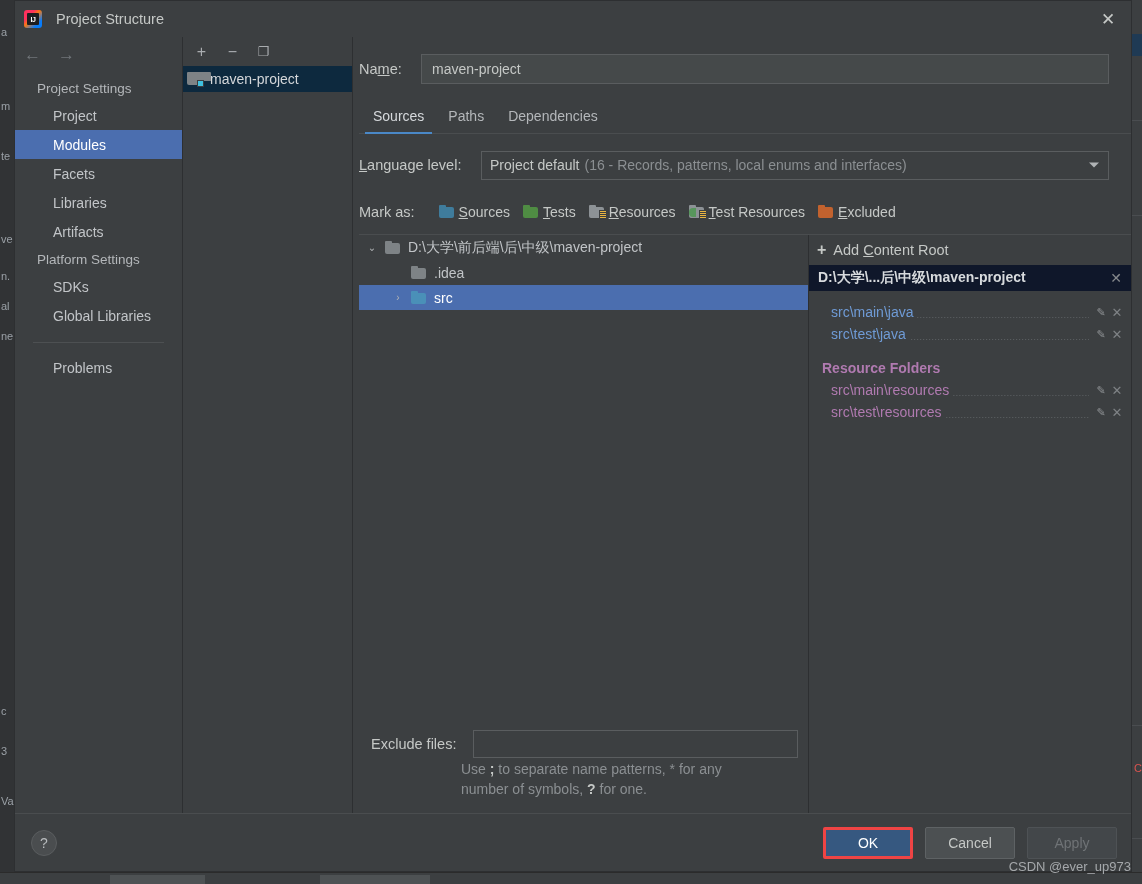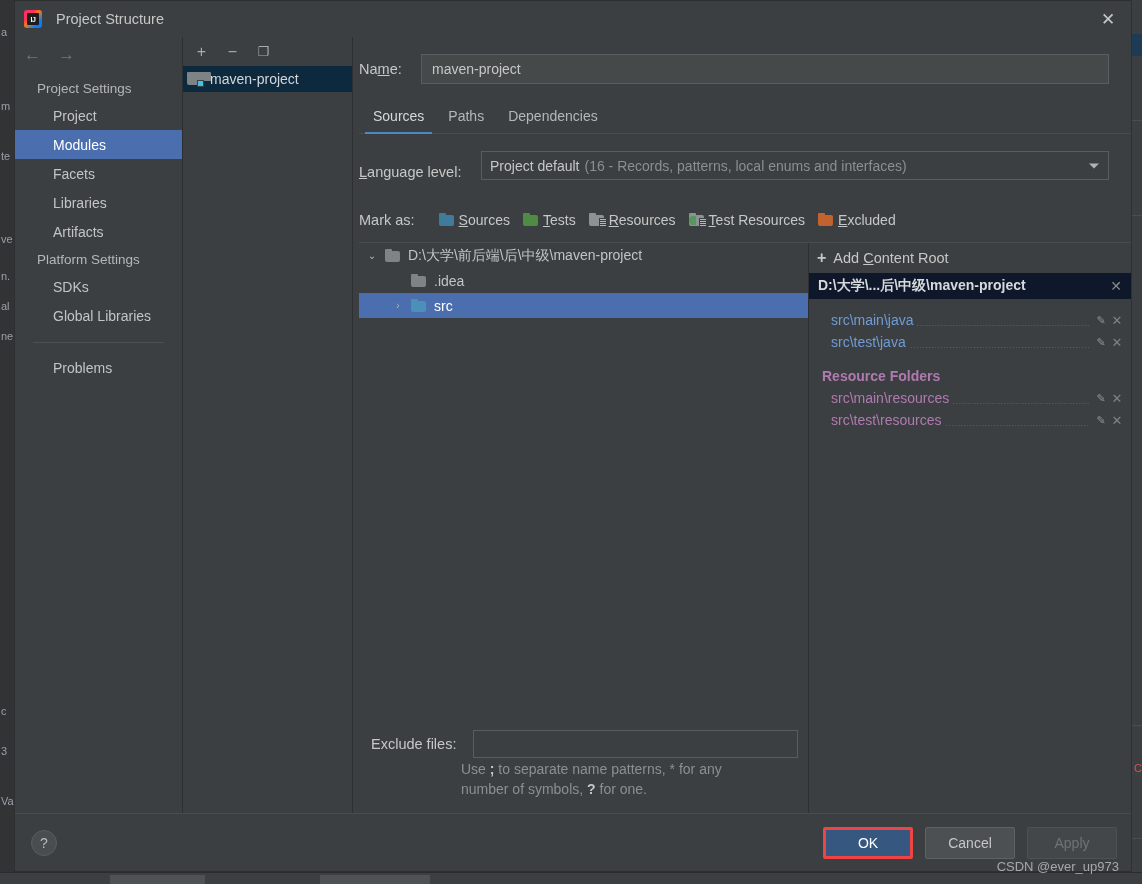--- a/index.html
+++ b/index.html
@@ -127,21 +127,21 @@
   .tab {
     padding: 0 12px 9px 12px; color: #b4b7ba; font-size: 14px;
     position: relative;
   }
   .tab.active { color: #d6d9dc; }
   .tab.active::after {
     content: ""; position: absolute; left: 4px; right: 4px; bottom: -1px;
     height: 2px; background: #4a88c7;
   }
 
-  .lang-row { display: flex; align-items: flex-end; margin: 16px 22px 12px 6px; height: 30px; flex: none; }
+  .lang-row { display: flex; align-items: center; margin: 16px 22px 4px 6px; height: 30px; flex: none; }
   .lang-label { color: #c5c8c6; font-size: 14.5px; width: 122px; }
   .lang-combo {
     flex: 1; height: 29px; background: #3c3f41; border: 1px solid #5a5d5f;
     display: flex; align-items: center; padding: 0 8px; position: relative;
   }
   .lang-main { color: #c5c8c6; font-size: 14px; }
   .lang-sub { color: #8b8f92; font-size: 14px; margin-left: 5px; }
   .combo-arrow {
     position: absolute; right: 9px; top: 50%; transform: translateY(-50%);
     width: 0; height: 0; border-left: 5px solid transparent;
@@ -226,21 +226,21 @@
   }
   .btns { margin-left: auto; display: flex; gap: 12px; }
   .btn {
     min-width: 90px; height: 32px; display: flex; align-items: center; justify-content: center;
     font-size: 14px; border-radius: 2px; padding: 0 16px;
   }
   .btn.primary { background: #365880; border: 3px solid #ef4444; color: #ffffff; }
   .btn.normal { background: #4c5052; border: 1px solid #5e6264; color: #c5c8c6; }
   .btn.disabled { background: #43474a; border: 1px solid #4e5255; color: #6f7376; }
   .watermark {
-    position: absolute; right: 12px; bottom: -3px; color: #a5a8ab; font-size: 13px;
+    position: absolute; right: 0; bottom: -3px; color: #a5a8ab; font-size: 13px;
   }
 </style>
 </head>
 <body>
 
 <div class="ide-bg"></div>
 <div class="ide-left-strip">
   <span class="glyph" style="top:26px;">a</span>
   <span class="glyph" style="top:100px;">m</span>
   <span class="glyph" style="top:150px;">te</span>

